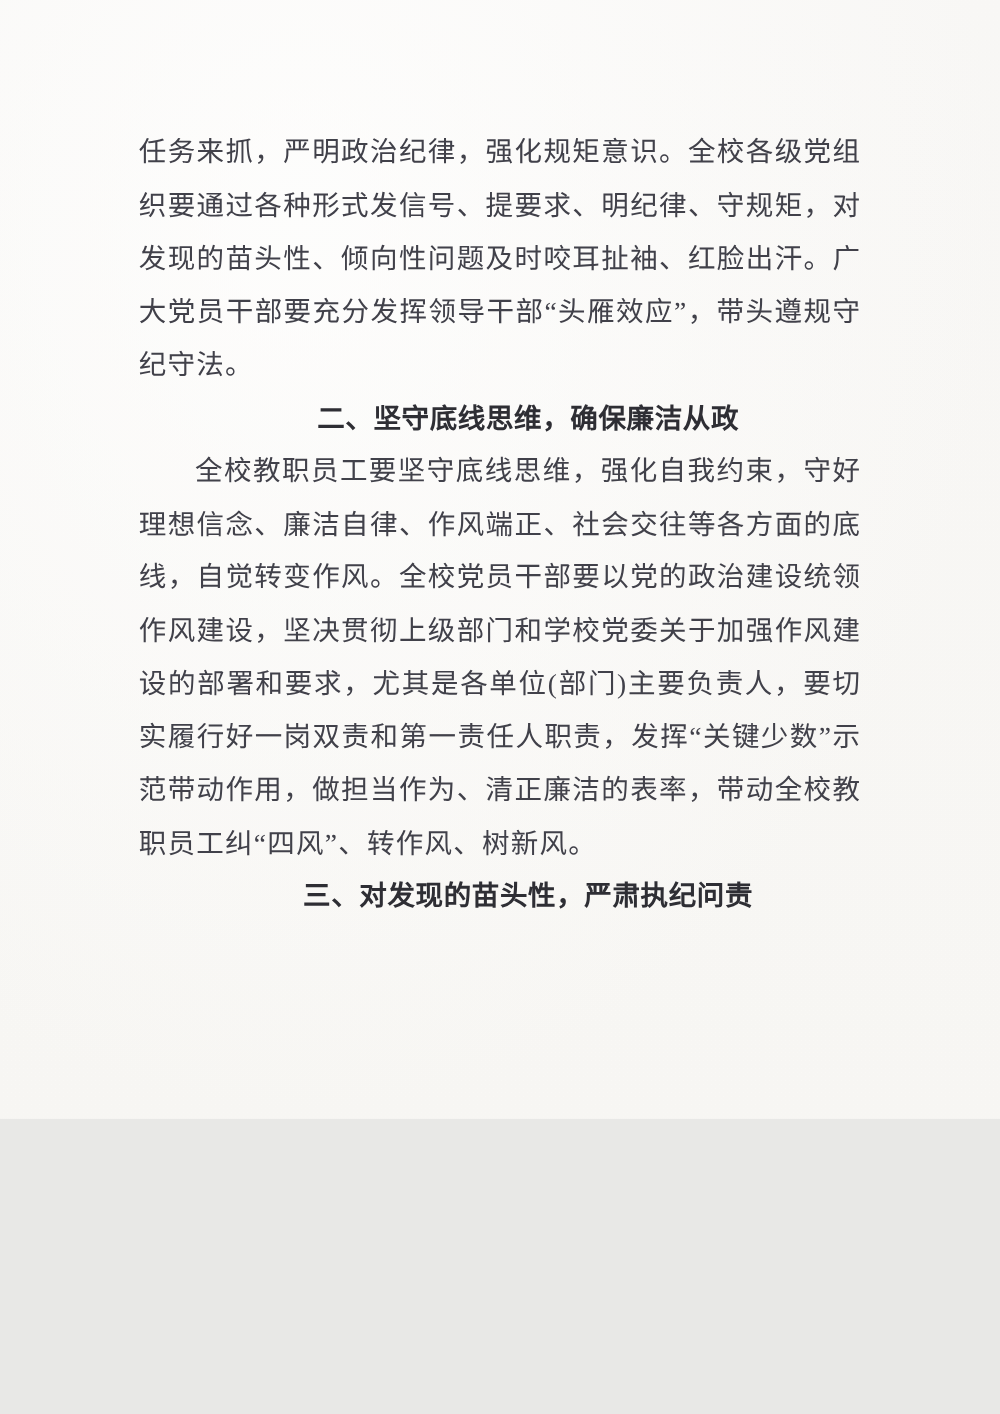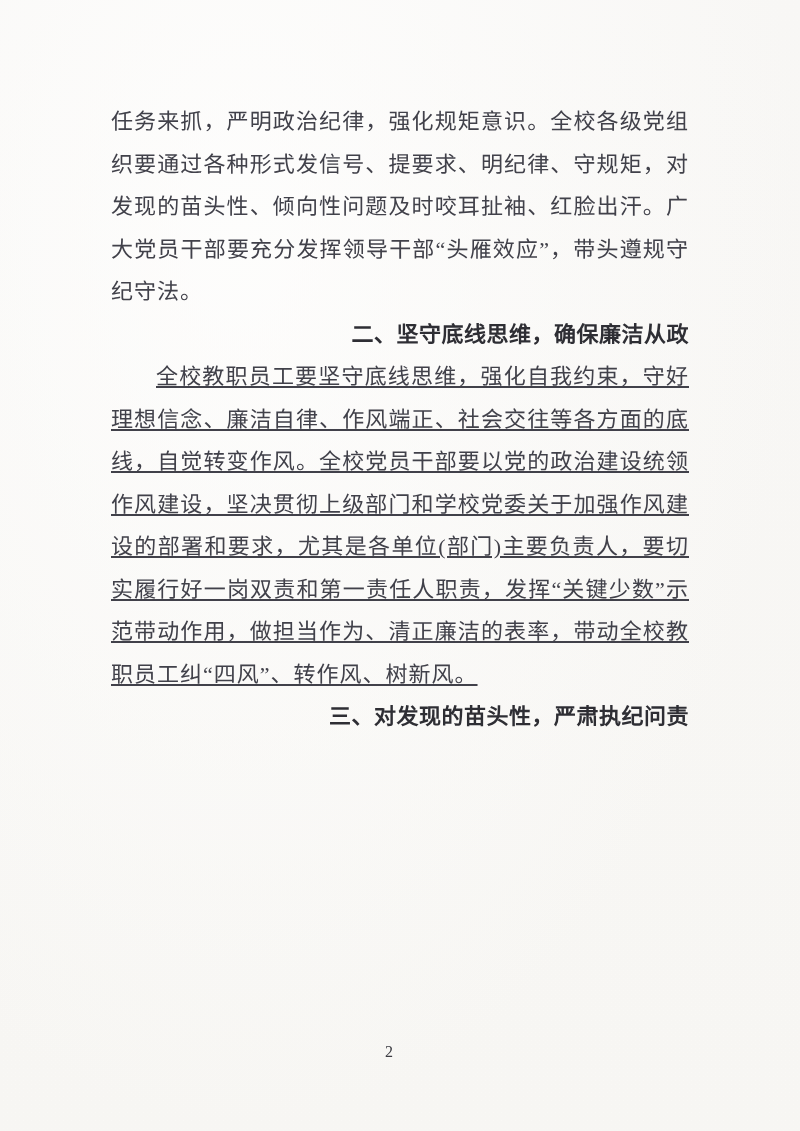--- a/index.html
+++ b/index.html
@@ -4,21 +4,21 @@
 <title>Scanned Document Page 2</title>
 <style>
   html, body {
     margin: 0;
     padding: 0;
     background: #e8e8e6;
   }
   .page {
     position: relative;
     width: 800px;
-    height: 1131px;
+    height: 895px;
     margin: 0 auto;
     background: #fbfaf8;
     overflow: hidden;
     font-family: "Liberation Serif", "DejaVu Serif", serif;
     
     background-image:
       radial-gradient(ellipse at 30% 20%, rgba(255,255,255,0.6), rgba(0,0,0,0.012) 70%),
       linear-gradient(#fbfaf8, #faf9f6);
   }
   .content {
@@ -31,32 +31,31 @@
     margin: 0;
     font-size: 22px;
     line-height: 42.5px;
     letter-spacing: 1px;
     color: #41414a;
     text-align: justify;
     text-justify: inter-character;
   }
   .para.indented {
     text-indent: 45px;
-    text-decoration: underline;
   }
   .heading {
     margin: 0;
     font-size: 22px;
     font-weight: bold;
     line-height: 42.5px;
     letter-spacing: 0.5px;
     text-indent: 45px;
     color: #2e2e34;
     font-family: "Liberation Sans", "DejaVu Sans", sans-serif;
-    text-align: right;
+    text-align: center;
   }
   .page-number {
     position: absolute;
     top: 1042px;
     left: 0;
     width: 778px; 
     text-align: center;
     font-size: 16px;
     line-height: 20px;
     color: #3b3b42;

